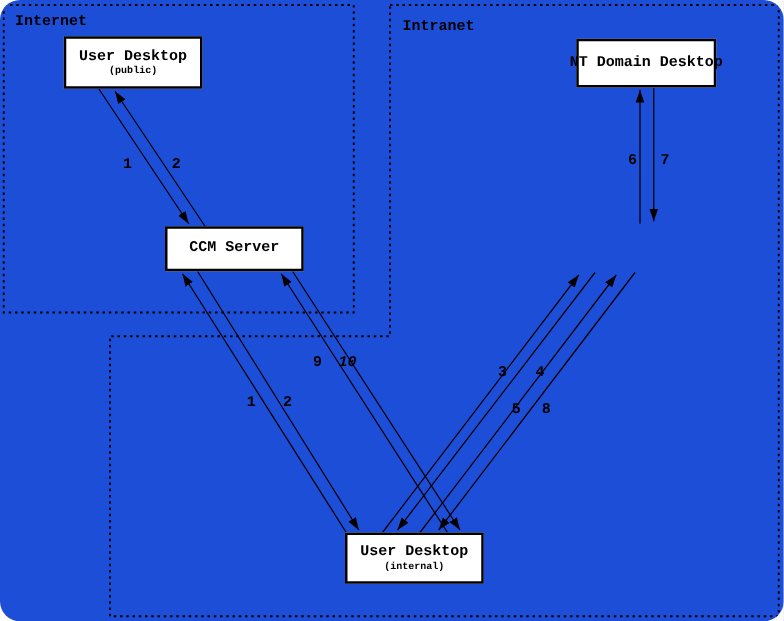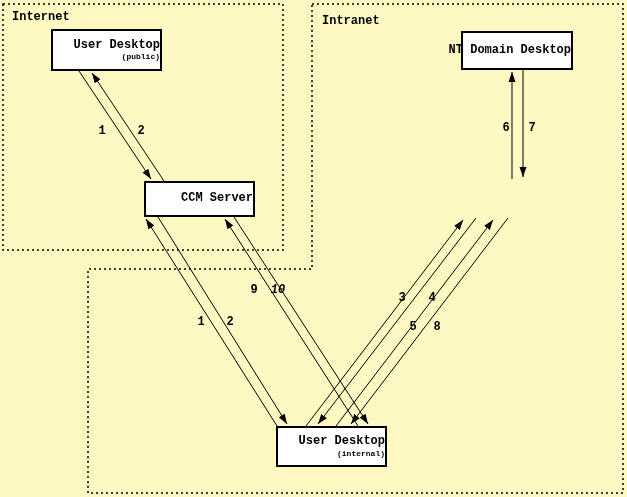--- a/index.html
+++ b/index.html
@@ -1,24 +1,24 @@
 <!DOCTYPE html>
 <html><head>
 <meta charset="utf-8">
 <style>
   html,body{margin:0;padding:0;background:#fff;}
   .stage{
-    position:relative;width:627px;height:497px;background:#fef9c3;
+    position:relative;width:627px;height:497px;background:#1d4ed8;
     font-family:"Liberation Mono","DejaVu Sans Mono",monospace;
-    color:#000;overflow:hidden;
+    color:#000;overflow:hidden;border-radius:16px;
   }
   svg.layer{position:absolute;left:0;top:0;z-index:1;}
   .node{
     position:absolute;box-sizing:border-box;border:2px solid #000;background:#fff;
-    display:flex;flex-direction:column;align-items:flex-end;justify-content:center;
+    display:flex;flex-direction:column;align-items:center;justify-content:center;
     text-align:center;line-height:1.15;z-index:2;
   }
   .node .title{font-size:12px;font-weight:bold;white-space:nowrap;}
   .node .subtitle{font-size:8px;font-weight:bold;white-space:nowrap;font-family:Liberation Mono, monospace;}
   .region-label{position:absolute;font-size:12px;font-weight:bold;z-index:2;white-space:nowrap;}
   .num{
     position:absolute;font-size:12px;font-weight:bold;z-index:2;
     transform:translate(-50%,-50%);white-space:nowrap;
   }
 </style>
@@ -56,21 +56,21 @@
   </svg>
 
   <div class="region-label" style="left:12px;top:10px;">Internet</div>
   <div class="region-label" style="left:322px;top:14px;">Intranet</div>
 
   <div class="node" style="left:51px;top:29px;width:111px;height:42px;">
     <span class="title">User Desktop</span>
     <span class="subtitle">(public)</span>
   </div>
 
-  <div class="node" style="left:144px;top:181px;width:111px;height:36px;">
+  <div class="node" style="left:132px;top:181px;width:111px;height:36px;">
     <span class="title">CCM Server</span>
   </div>
 
   <div class="node" style="left:461px;top:31px;width:112px;height:39px;">
     <span class="title">NT Domain Desktop</span>
   </div>
 
 
   <div class="node" style="left:276px;top:426px;width:111px;height:41px;">
     <span class="title">User Desktop</span>

